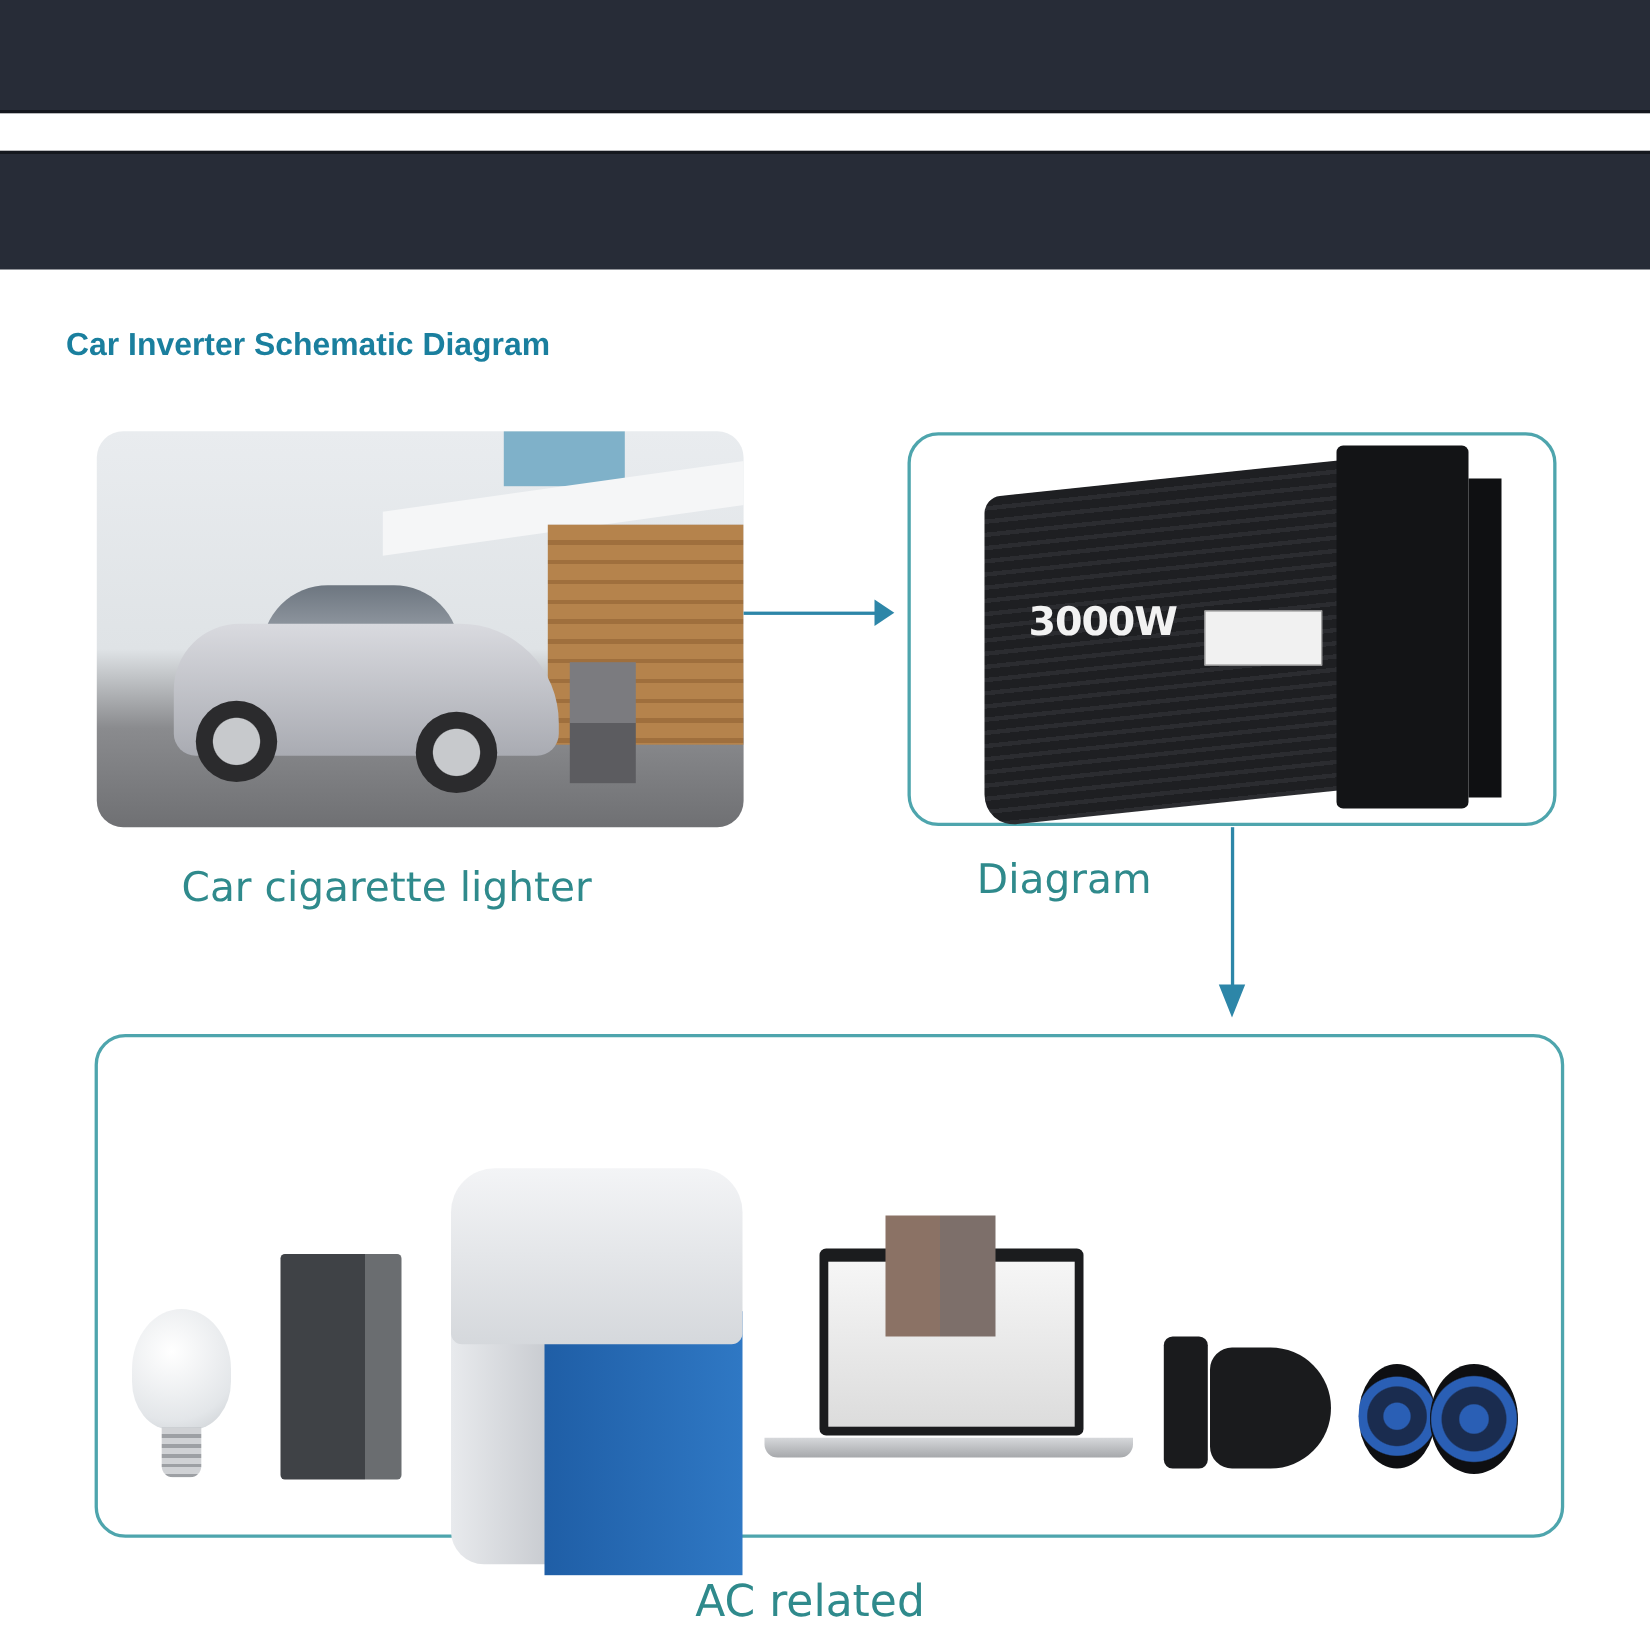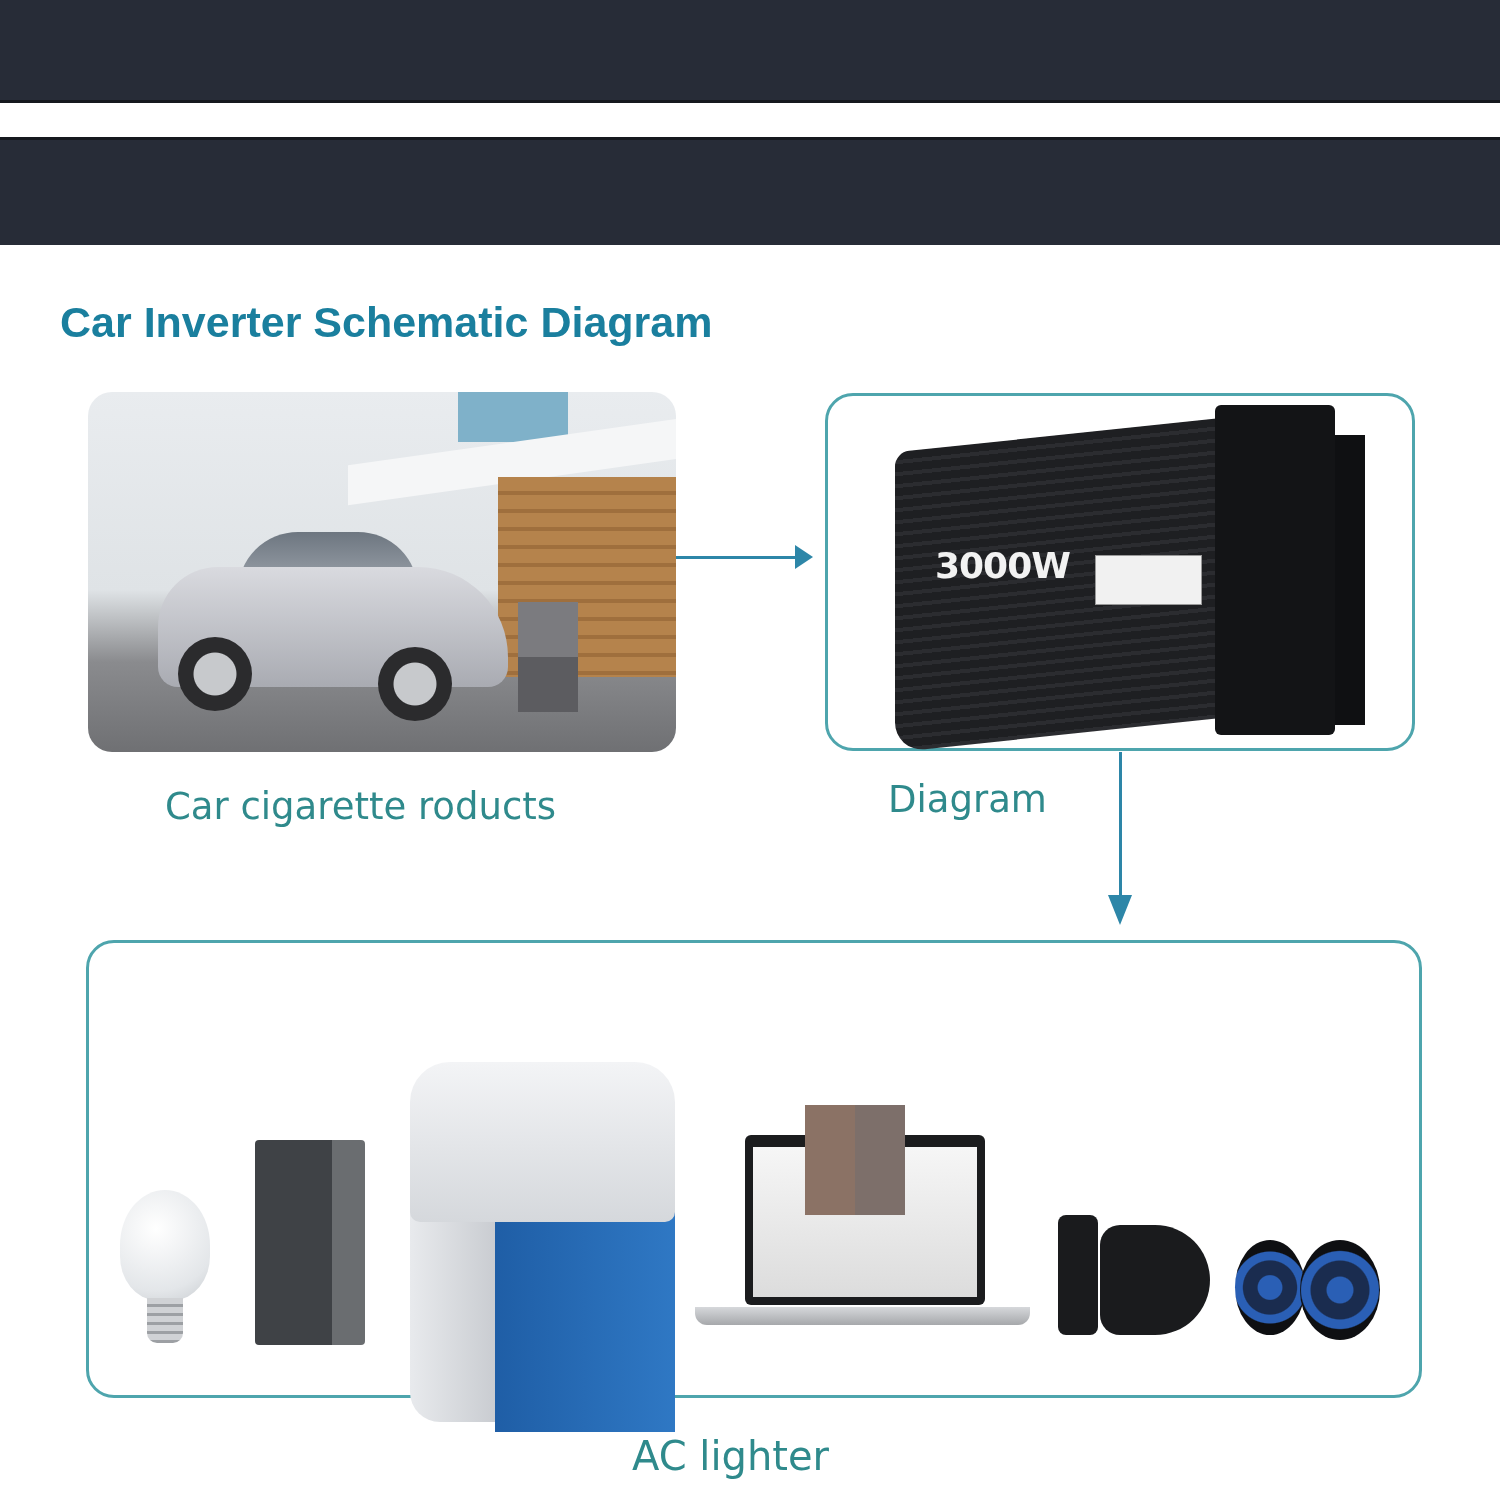--- a/index.html
+++ b/index.html
@@ -1,21 +1,21 @@
 <!DOCTYPE html>
 <html><head>
 <meta charset="utf-8">
 <style>
   html,body{margin:0;padding:0;}
   body{width:1500px;height:1500px;background:#ffffff;position:relative;overflow:hidden;font-family:"Liberation Sans",sans-serif;}
   .banner{position:absolute;left:0;top:0;width:1500px;height:245px;background:#272c37;}
   .banner-stripe{position:absolute;left:0;top:100px;width:1500px;height:34px;background:#ffffff;border-top:3px solid #15181e;border-bottom:3px solid #15181e;}
   .banner-title{position:absolute;left:285px;top:70px;height:90px;padding:0 12px;background:#272c37;font-family:"DejaVu Sans",sans-serif;font-weight:bold;font-size:80px;line-height:90px;color:#ffffff;letter-spacing:-1px;text-shadow:0 0 4px #000;}
   .banner-title .first{color:#e01b22;}
-  .section-title{position:absolute;left:60px;top:298px;font-family:"Liberation Sans",sans-serif;font-weight:bold;font-size:43px;color:#1a7f9e;}
+  .section-title{position:absolute;left:60px;top:298px;font-family:"Liberation Sans",sans-serif;font-weight:bold;font-size:29px;color:#1a7f9e;}
   .box{position:absolute;border:3px solid #4ea5ad;border-radius:28px;background:#fff;box-sizing:border-box;}
   .photo-car{position:absolute;left:88px;top:392px;width:588px;height:360px;border-radius:24px;overflow:hidden;background:linear-gradient(180deg,#e9ecef 0%,#dfe3e6 55%,#8a8b8e 75%,#6f7073 100%);}
   .wall-wood{position:absolute;left:410px;top:85px;width:178px;height:200px;background:repeating-linear-gradient(180deg,#b5834c 0 14px,#9f6f3d 14px 18px);}
   .roof{position:absolute;left:260px;top:50px;width:330px;height:40px;background:#f5f6f7;transform:skewY(-8deg);}
   .window-top{position:absolute;left:370px;top:0;width:110px;height:50px;background:#7fb1c9;}
   .car-body{position:absolute;left:70px;top:175px;width:350px;height:120px;background:linear-gradient(180deg,#d9dadf,#a9abb2);border-radius:60px 90px 20px 20px;}
   .car-cabin{position:absolute;left:150px;top:140px;width:180px;height:70px;background:linear-gradient(180deg,#6d7680,#aab0b8);border-radius:60px 60px 0 0;}
   .wheel{position:absolute;width:74px;height:74px;border-radius:50%;background:radial-gradient(circle,#c7c9cc 0 40%,#2b2b2d 42% 100%);}
   .pixel-block{position:absolute;left:430px;top:210px;width:60px;height:110px;background:linear-gradient(180deg,#7b7b7f 0 50%,#5c5c60 50% 100%);}
   .arrow-h{position:absolute;left:676px;top:556px;width:128px;height:3px;background:#2d86a8;}
@@ -56,21 +56,21 @@
 <div class="photo-car">
   <div class="window-top"></div>
   <div class="roof"></div>
   <div class="wall-wood"></div>
   <div class="car-cabin"></div>
   <div class="car-body"></div>
   <div class="wheel" style="left:90px;top:245px;"></div>
   <div class="wheel" style="left:290px;top:255px;"></div>
   <div class="pixel-block"></div>
 </div>
-<div class="caption" style="left:165px;top:785px;">Car cigarette roducts</div>
+<div class="caption" style="left:165px;top:785px;">Car cigarette lighter</div>
 
 <div class="arrow-h"></div>
 <div class="arrow-h-head"></div>
 
 <div class="box" style="left:825px;top:393px;width:590px;height:358px;"></div>
 <div class="inverter">
   <div class="inv-body"></div>
   <div class="inv-end"></div>
   <div class="inv-bracket"></div>
   <div class="inv-label">3000W</div>
@@ -98,13 +98,13 @@
       <div class="laptop-display"></div>
     </div>
   <div class="face-block" style="left:110px;top:30px;"></div>
   <div class="laptop-base"></div>
 </div>
 <div class="device camera" style="left:1058px;top:1215px;width:40px;height:120px;"></div>
 <div class="device camera" style="left:1100px;top:1225px;width:110px;height:110px;border-radius:20px 50% 50% 20px;"></div>
 <div class="speaker device" style="left:1235px;top:1240px;"></div>
 <div class="speaker device" style="left:1300px;top:1240px;width:80px;height:100px;"></div>
 
-<div class="ac-caption">AC lighter</div>
+<div class="ac-caption">AC related</div>
 
 </body></html>

